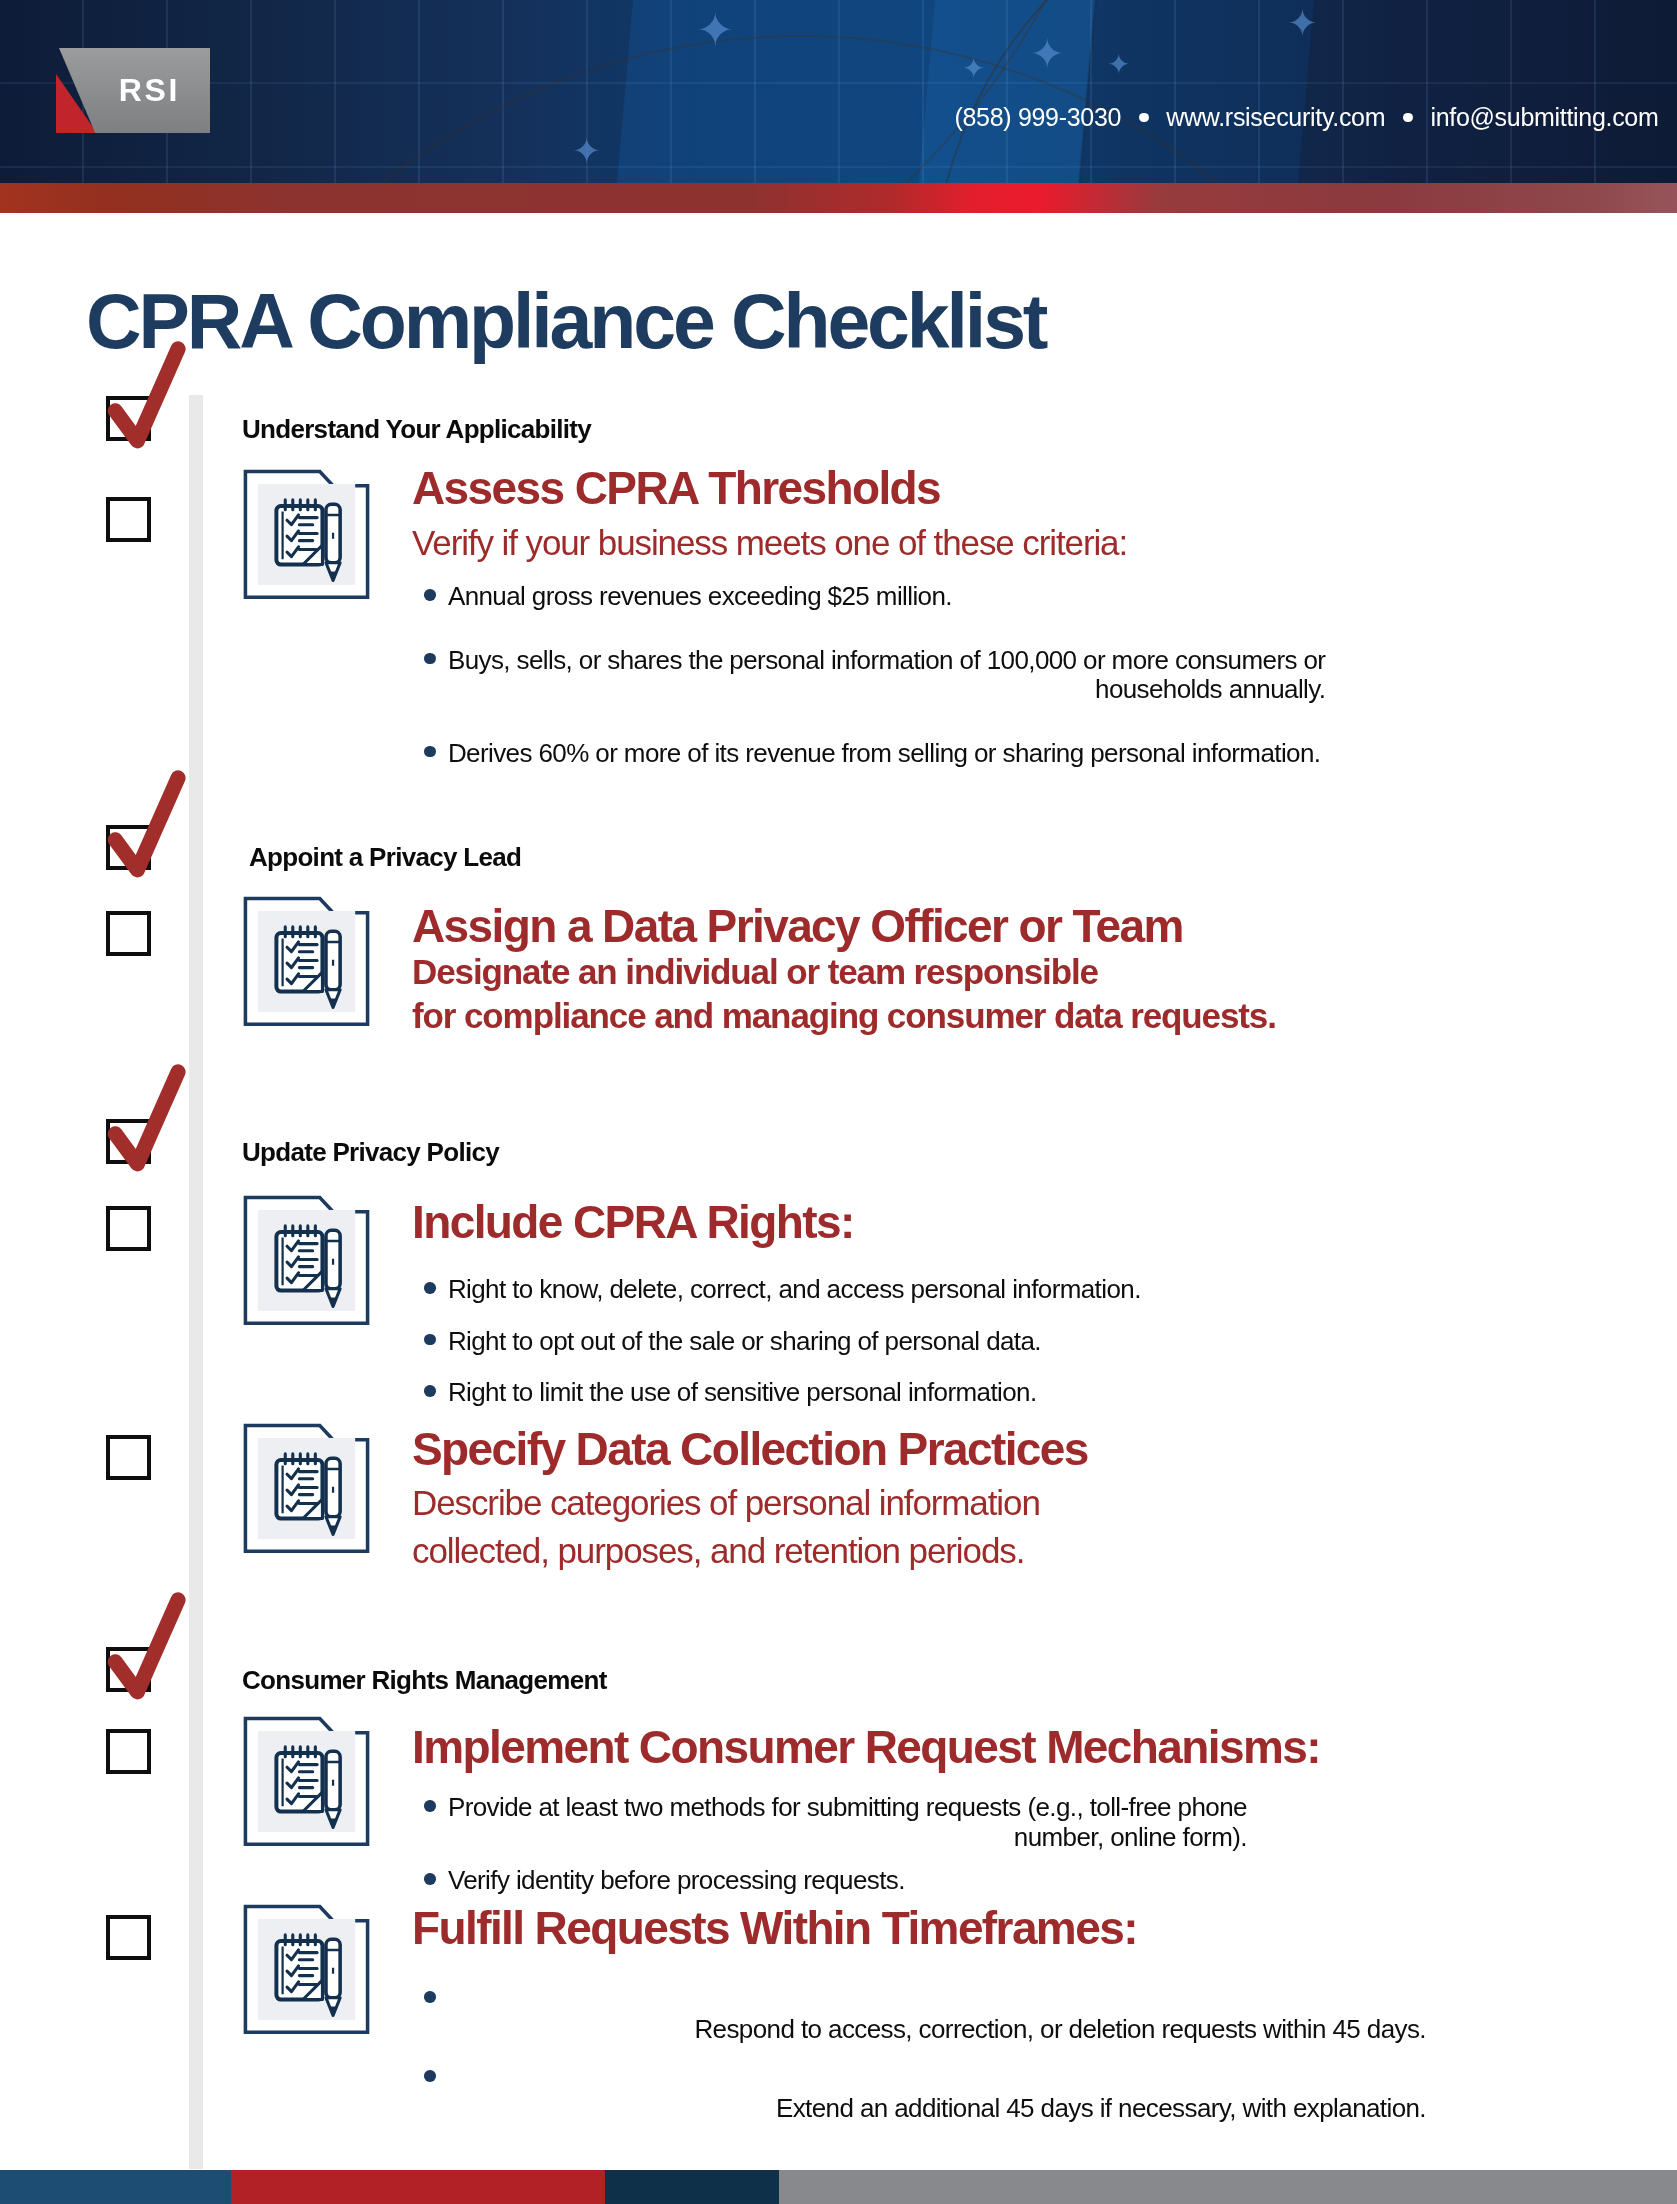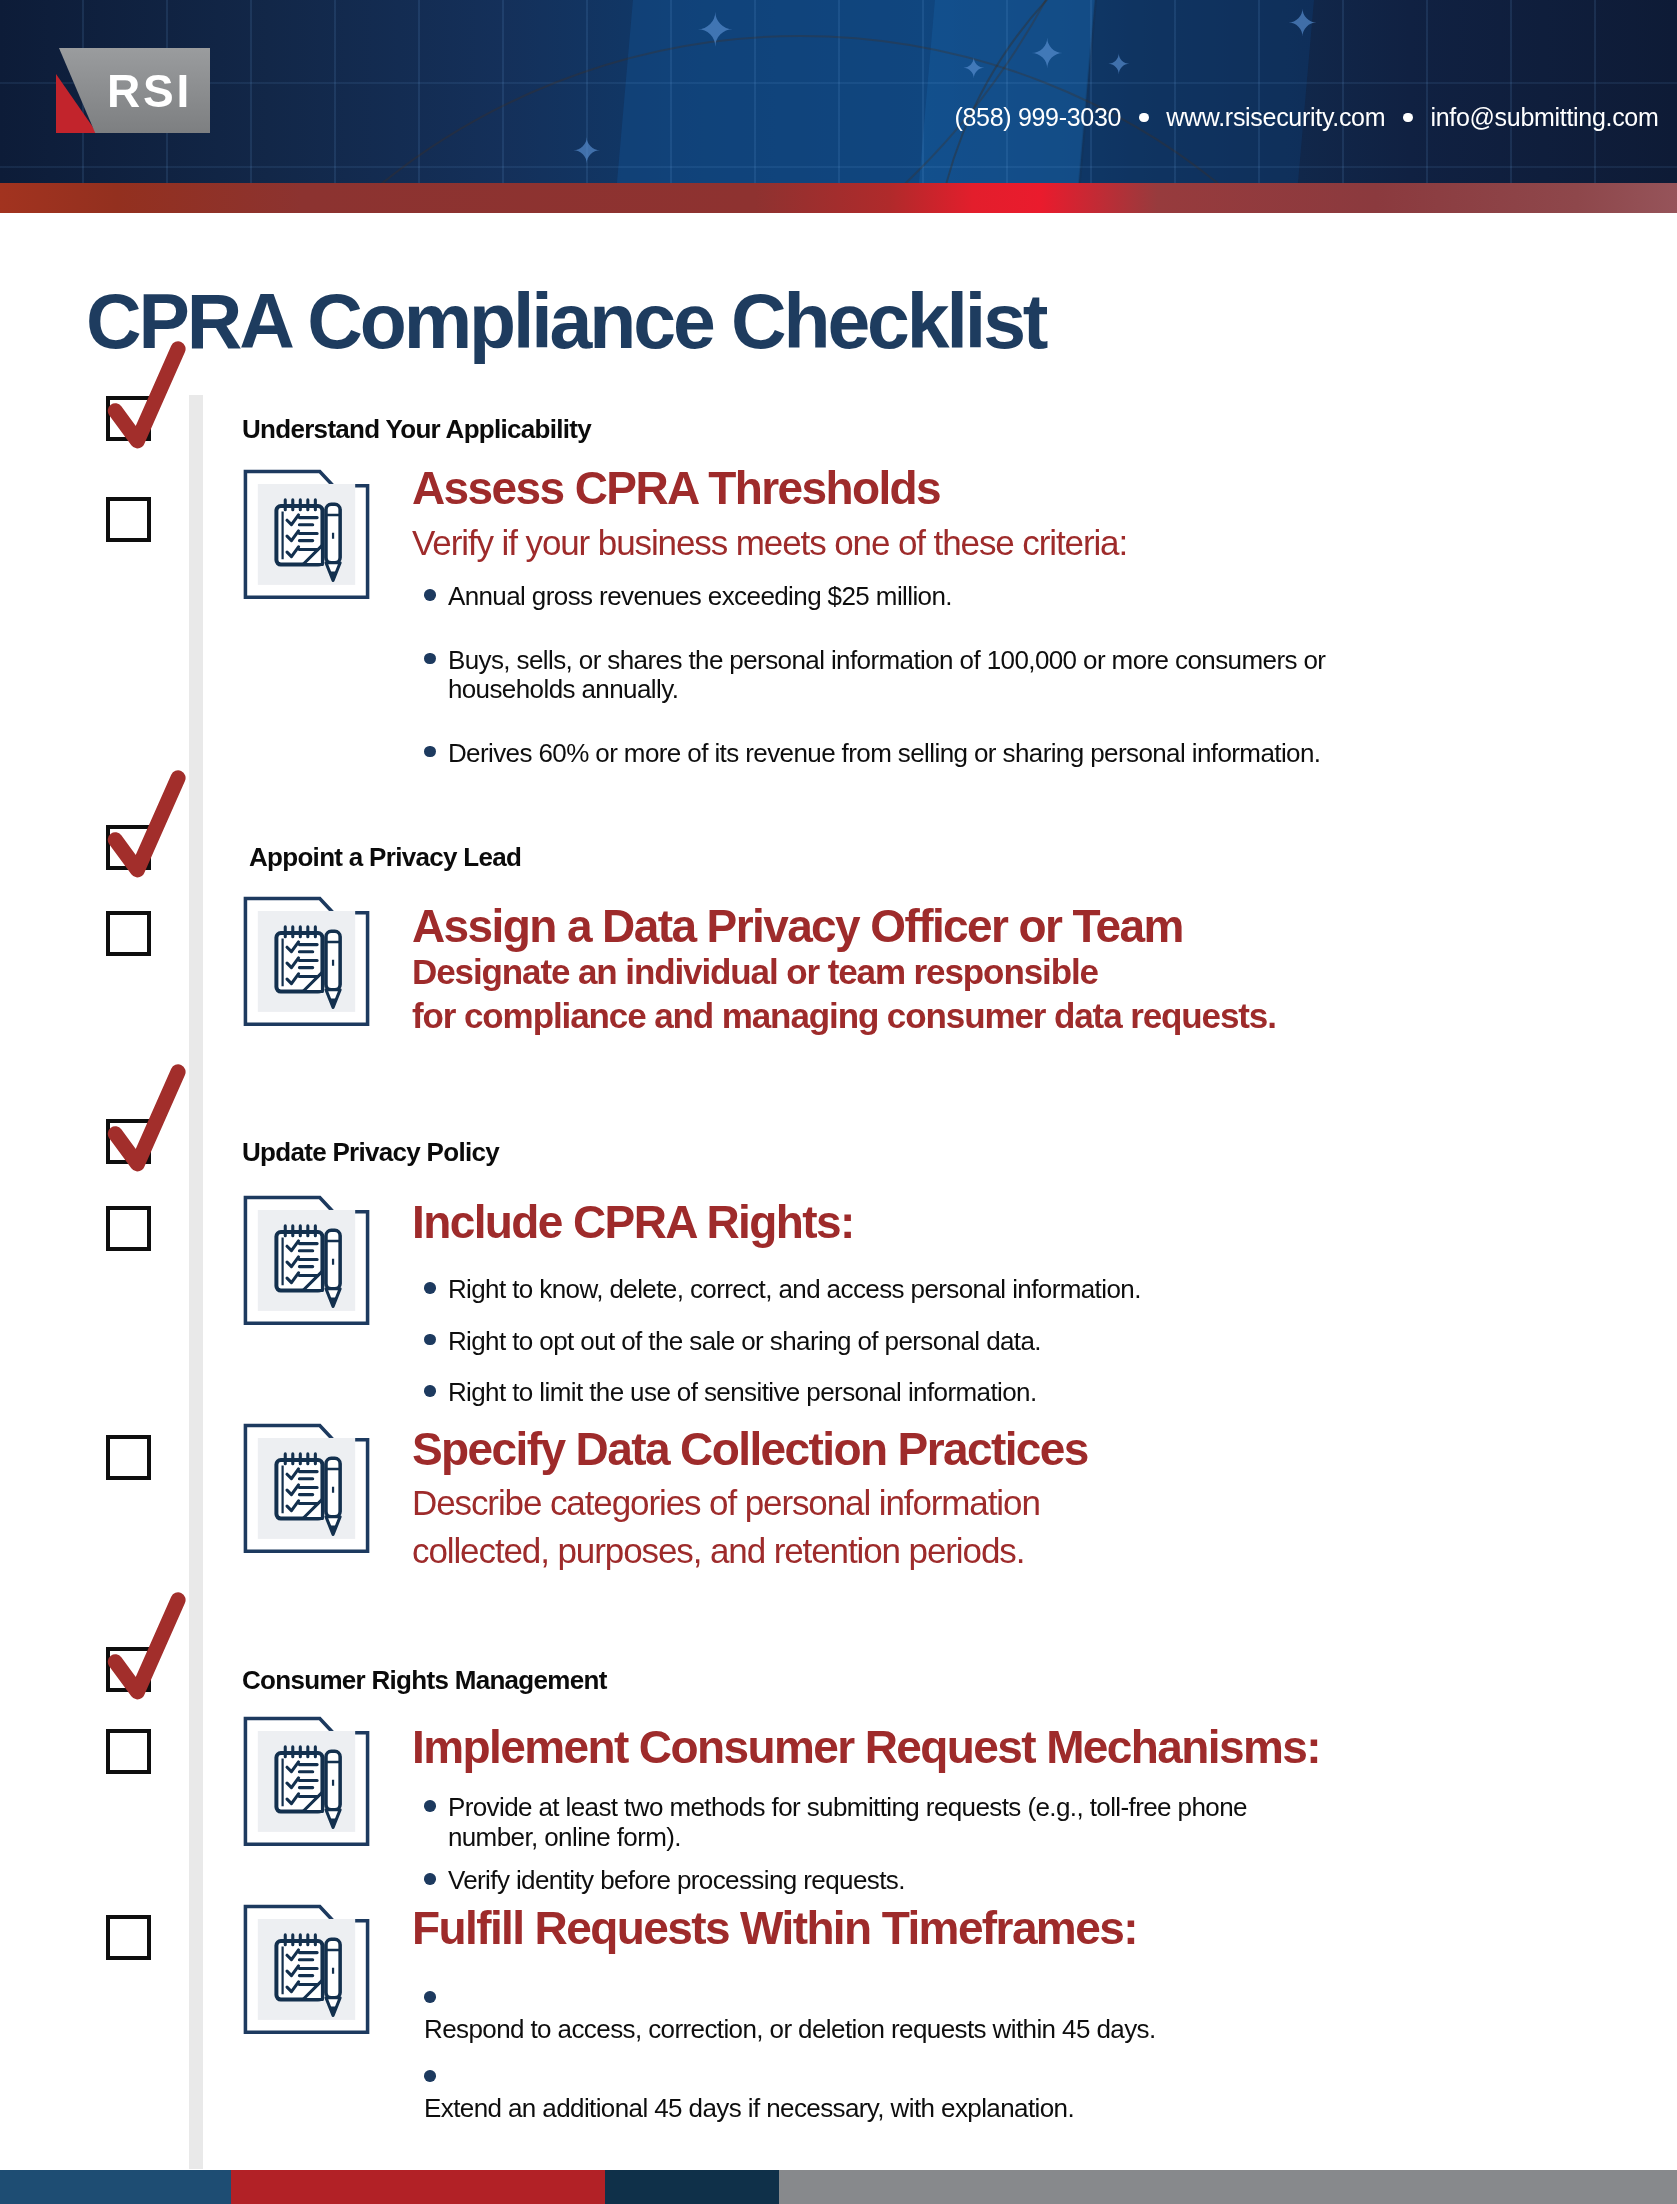--- a/index.html
+++ b/index.html
@@ -29,21 +29,21 @@
   .arc.a3{left:931px;top:-142px;width:869px;height:869px;border-color:rgba(60,40,20,.35);}
   .spark{position:absolute;line-height:1;color:rgba(90,145,210,.65);}
   
   .logo-shape{
     position:absolute;left:59px;top:48px;width:151px;height:85px;
     background:linear-gradient(180deg,#9a9c9e,#7d7f81);
     clip-path:polygon(0 0,100% 0,100% 100%,24% 100%);
     display:flex;align-items:center;justify-content:center;
     padding-left:30px;box-sizing:border-box;
   }
-  .logo-text{color:#ffffff;font-size:46px;font-weight:bold;letter-spacing:2.7px;}
+  .logo-text{color:#ffffff;font-size:32px;font-weight:bold;letter-spacing:2.7px;}
   .logo-tri{position:absolute;left:56px;top:74px;width:0;height:0;
     border-bottom:59px solid #c2242c;border-right:41px solid transparent;}
   
   .contact{position:absolute;top:103px;right:19.5px;display:flex;align-items:center;gap:17.7px;
     color:#ffffff;font-size:25px;letter-spacing:-0.3px;}
   .contact .sep-dot{width:9.8px;height:9.8px;border-radius:50%;background:#ffffff;}
   
   .stripe{position:absolute;left:0;top:183px;width:1678px;height:30px;
     background:linear-gradient(90deg,#a2331f 0%,#93301f 7%,#8c3330 18%,#8e3230 45%,
       #b02a2b 53%,#e31e2c 58%,#ea1b2d 62%,#973b3d 69%,#8b3a3e 82%,#8e474b 94%,#96545a 100%);}
@@ -58,21 +58,21 @@
   
   .sec-label{position:absolute;font-size:26px;font-weight:bold;color:#0b0b0b;
     letter-spacing:-0.7px;white-space:nowrap;}
   .h-red{position:absolute;font-size:46px;font-weight:bold;color:#9e2b2b;
     letter-spacing:-1.6px;white-space:nowrap;line-height:1;}
   .sub-red{position:absolute;font-size:35px;color:#9e2b2b;letter-spacing:-1.1px;
     line-height:1.25;white-space:pre-line;}
   .sub-red.wide{line-height:1.38;}
   .bullets{position:absolute;left:424px;width:1002px;display:flex;flex-direction:column;}
   .bullet{display:flex;gap:12.4px;font-size:26px;color:#0e0e0e;letter-spacing:-0.6px;
-    line-height:1.14;white-space:pre-line;}
+    line-height:1.14;white-space:pre-line;text-align:right;}
   .bullet .bdot{flex:0 0 11.5px;width:11.5px;height:11.5px;border-radius:50%;background:#1d3a5f;margin-top:7px;}
   .g38>.bullet{margin-bottom:34px;}
   .g25>.bullet{margin-bottom:22px;}
   .g16>.bullet{margin-bottom:14px;}
   .g21>.bullet{margin-bottom:18.6px;flex-direction:column;}
   
   .folder{position:absolute;width:131px;height:144px;}
   
   .footer{position:absolute;left:0;top:2170px;width:1678px;height:35px;display:flex;}
   .footer .f-blue{width:231px;background:#1e4d73;}

